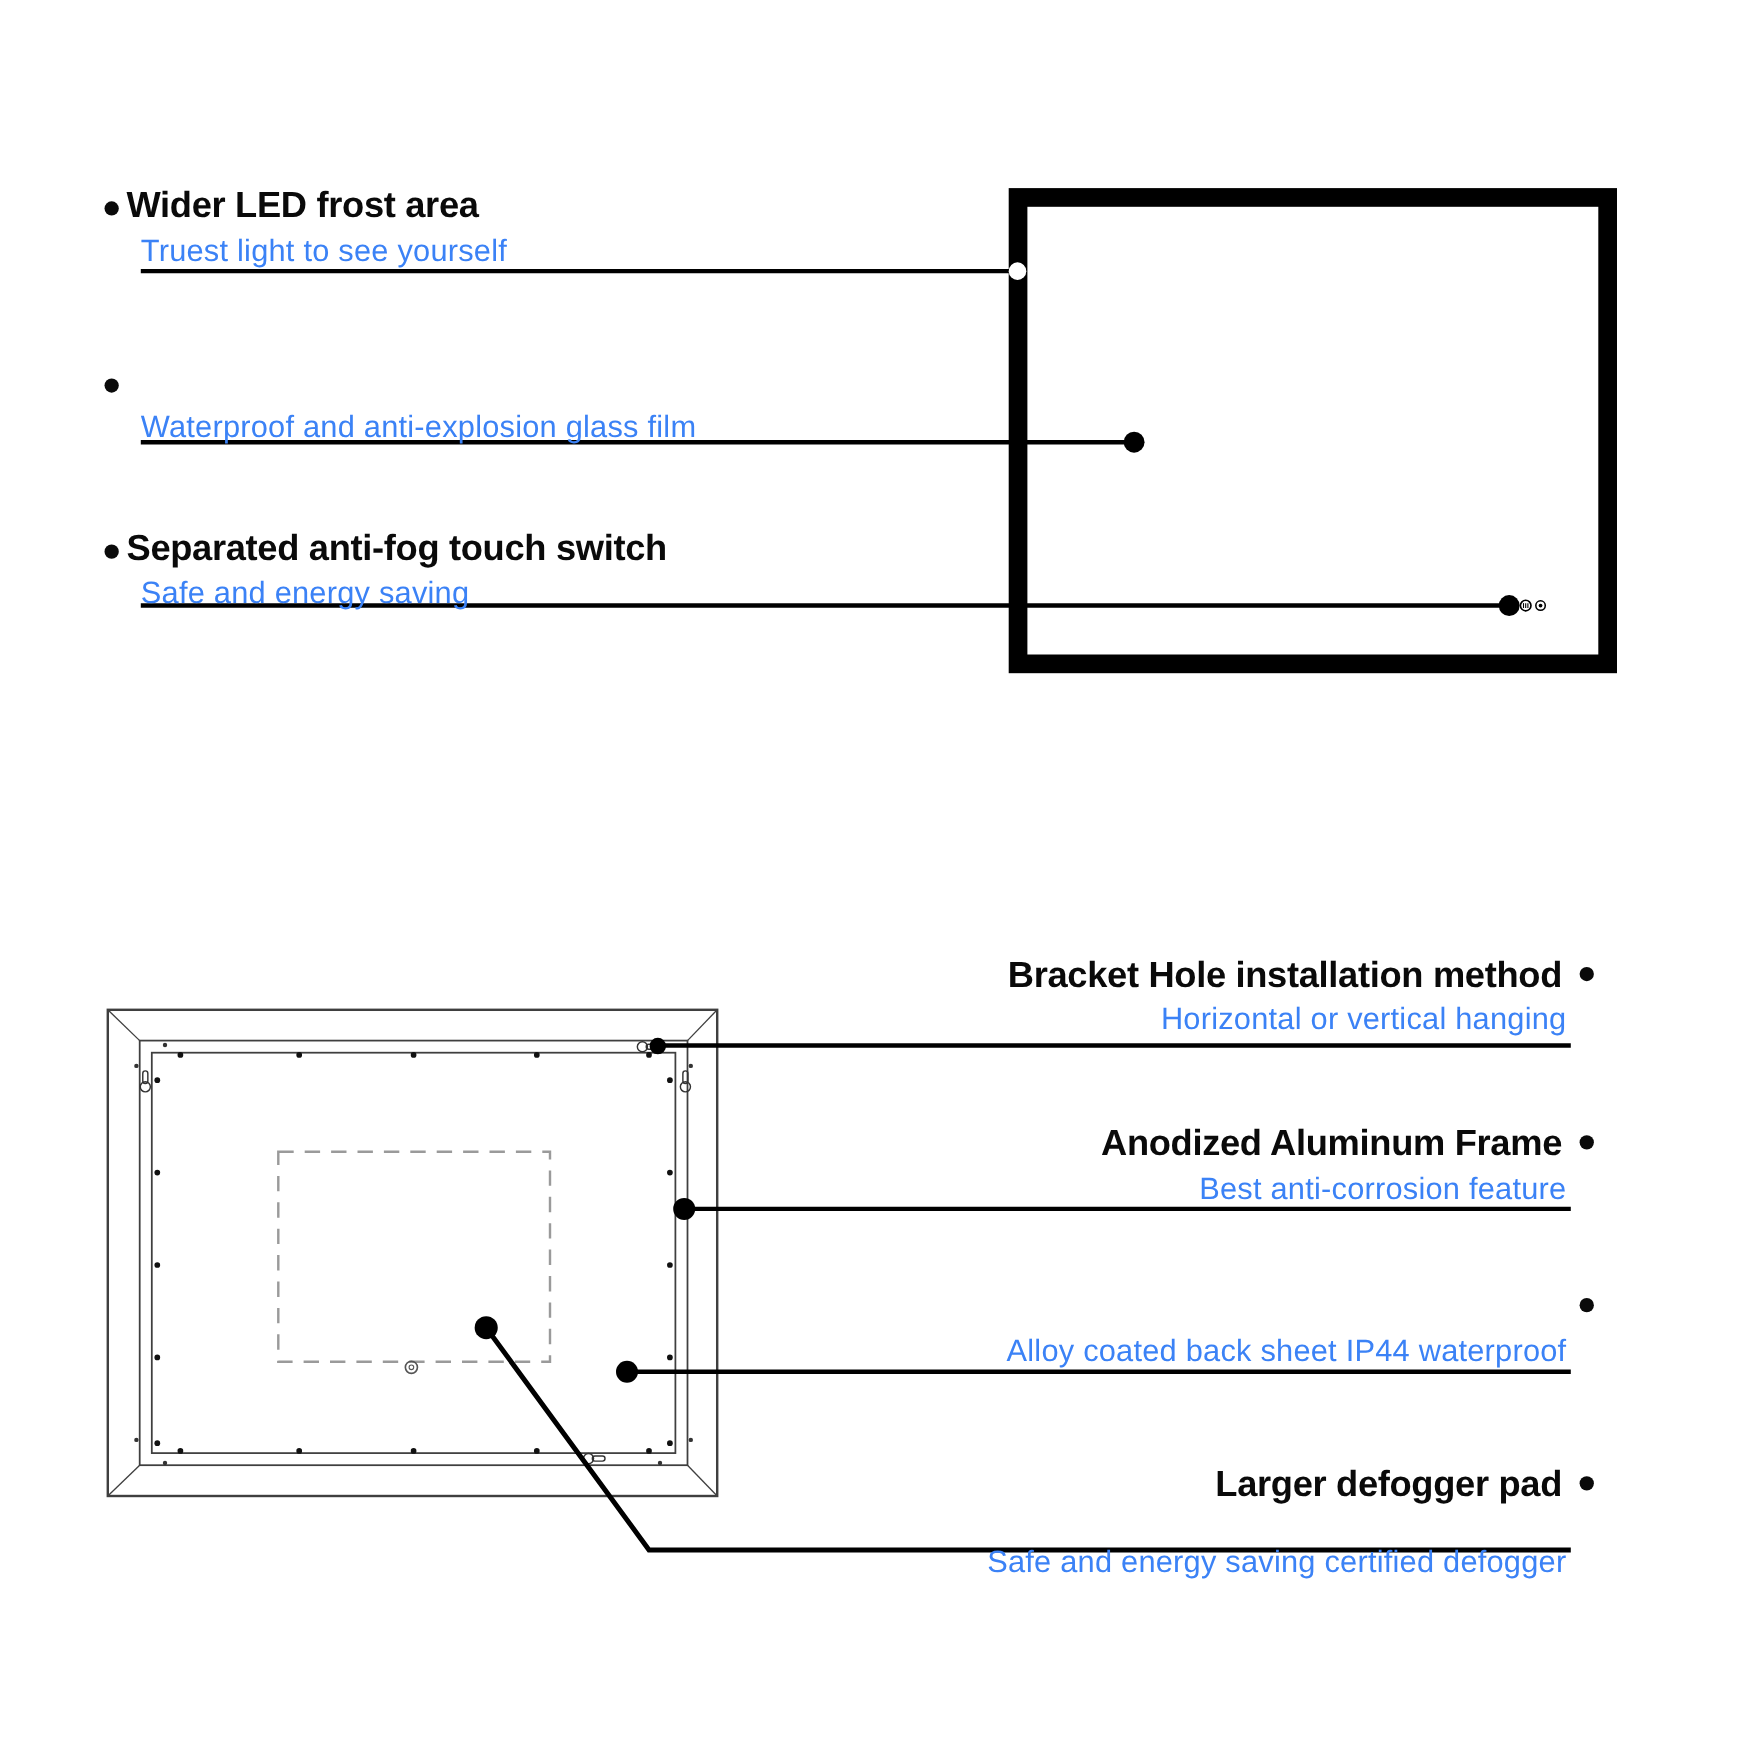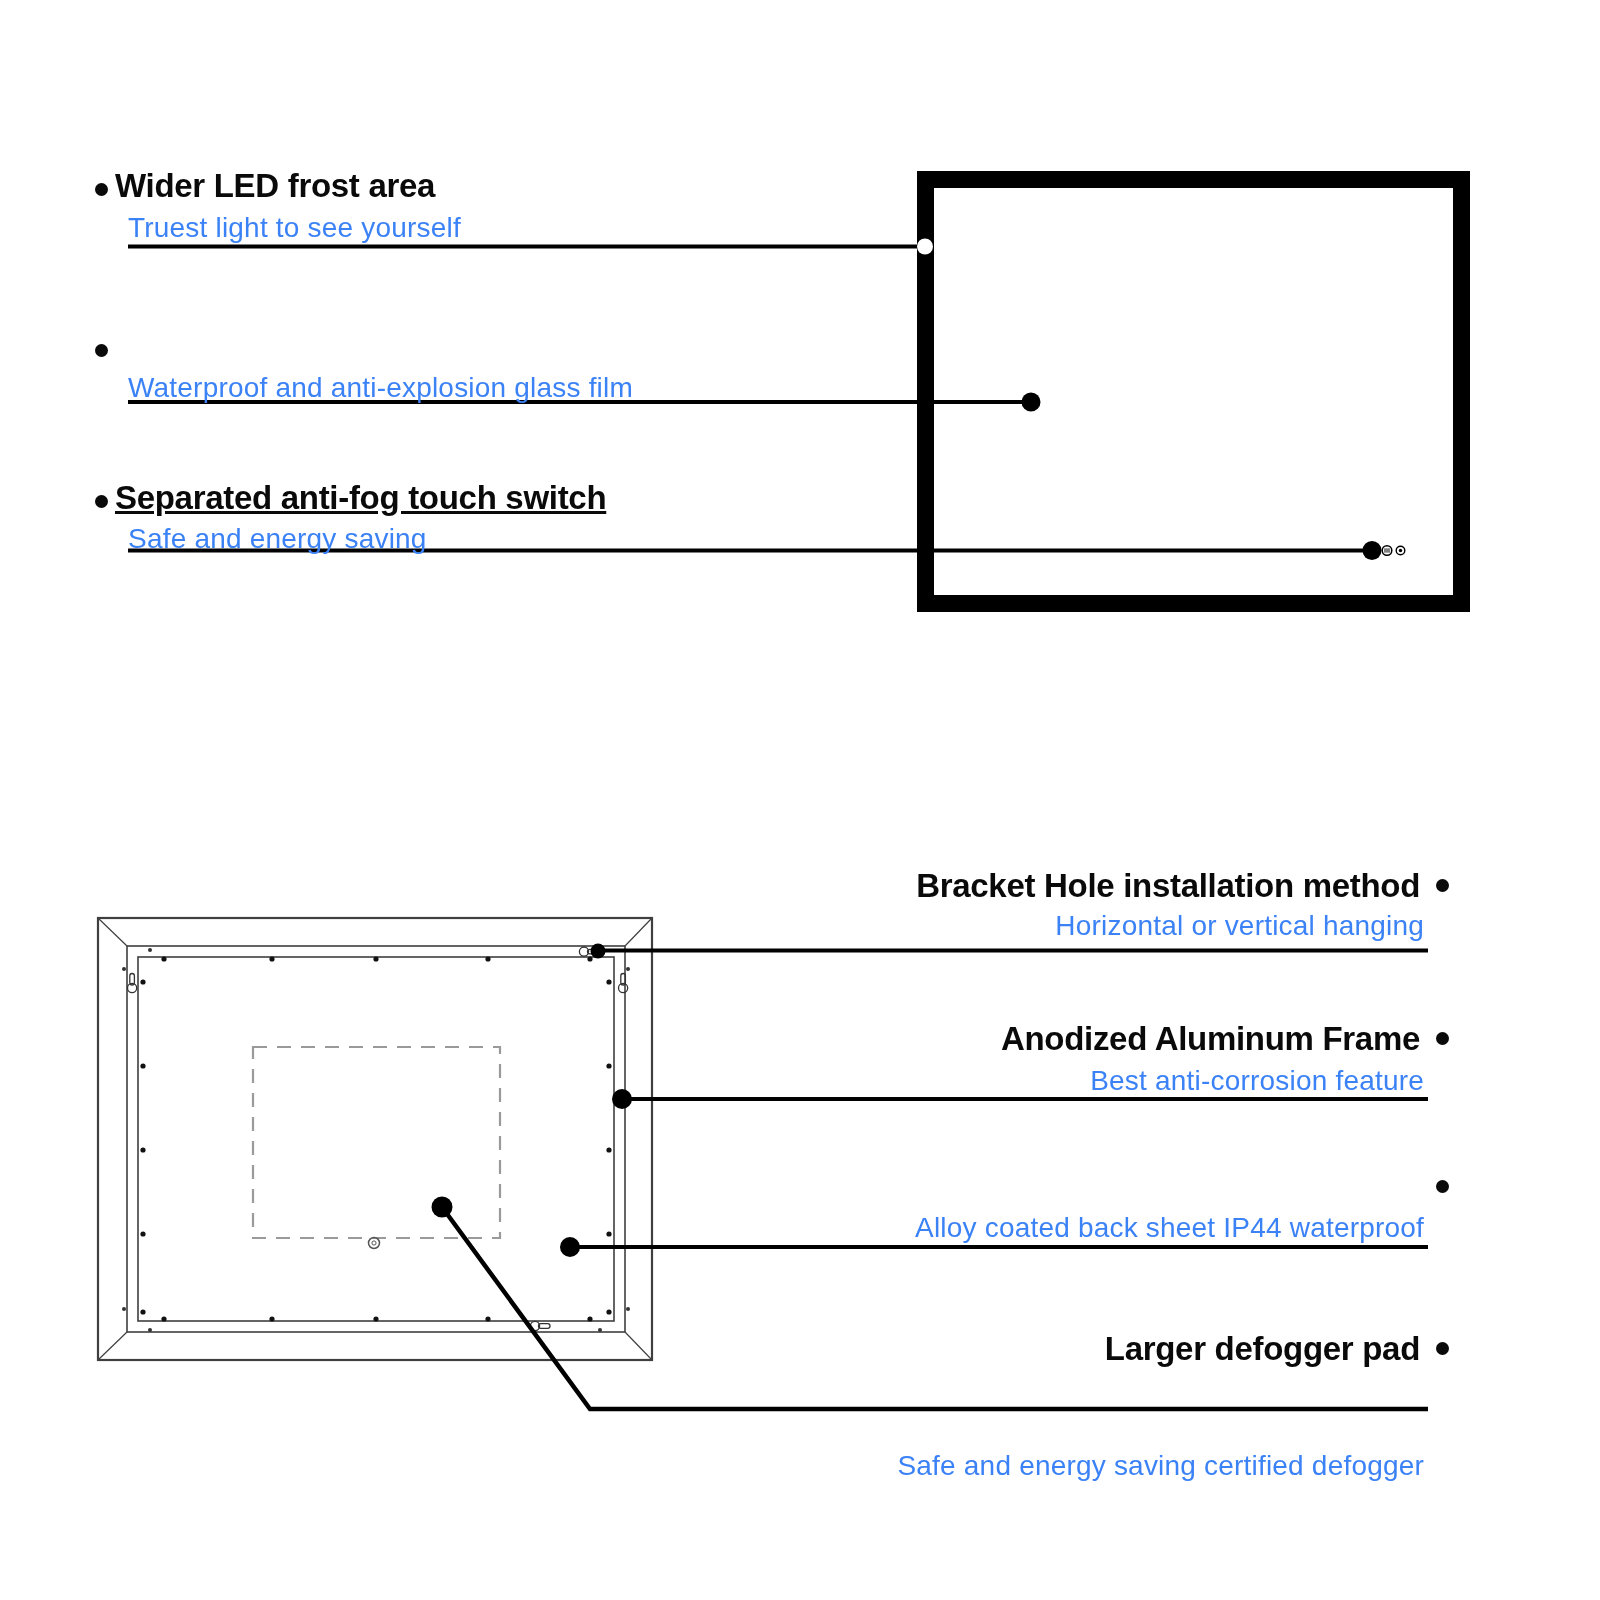--- a/index.html
+++ b/index.html
@@ -133,30 +133,30 @@
   </svg>
 
   <div class="bullet" style="left:95px;top:183px;"></div>
   <div class="feat-title" style="left:115px;top:169px;">Wider LED frost area</div>
   <div class="feat-sub" style="left:128px;top:214px;">Truest light to see yourself</div>
 
   <div class="bullet" style="left:95px;top:344px;"></div>
   <div class="feat-sub" style="left:128px;top:374px;">Waterproof and anti-explosion glass film</div>
 
   <div class="bullet" style="left:95px;top:495px;"></div>
-  <div class="feat-title" style="left:115px;top:481px;text-decoration:underline;">Separated anti-fog touch switch</div>
+  <div class="feat-title" style="left:115px;top:481px;">Separated anti-fog touch switch</div>
   <div class="feat-sub" style="left:128px;top:525px;">Safe and energy saving</div>
 
   <div class="feat-title right-align" style="right:180px;top:869px;margin-left:14px;">Bracket Hole installation method</div>
   <div class="bullet" style="left:1436px;top:879px;"></div>
   <div class="feat-sub right-align" style="right:176px;top:912px;">Horizontal or vertical hanging</div>
 
   <div class="feat-title right-align" style="right:180px;top:1022px;">Anodized Aluminum Frame</div>
   <div class="bullet" style="left:1436px;top:1032px;"></div>
   <div class="feat-sub right-align" style="right:176px;top:1067px;">Best anti-corrosion feature</div>
 
   <div class="bullet" style="left:1436px;top:1180px;"></div>
   <div class="feat-sub right-align" style="right:176px;top:1214px;">Alloy coated back sheet IP44 waterproof</div>
 
   <div class="feat-title right-align" style="right:180px;top:1332px;">Larger defogger pad</div>
   <div class="bullet" style="left:1436px;top:1342px;"></div>
-  <div class="feat-sub right-align" style="right:176px;top:1452px;text-align:right;">Safe and energy saving certified defogger</div>
+  <div class="feat-sub right-align" style="right:176px;top:1406px;text-align:right;">Safe and energy saving certified defogger</div>
 </div>
 
 </body></html>

